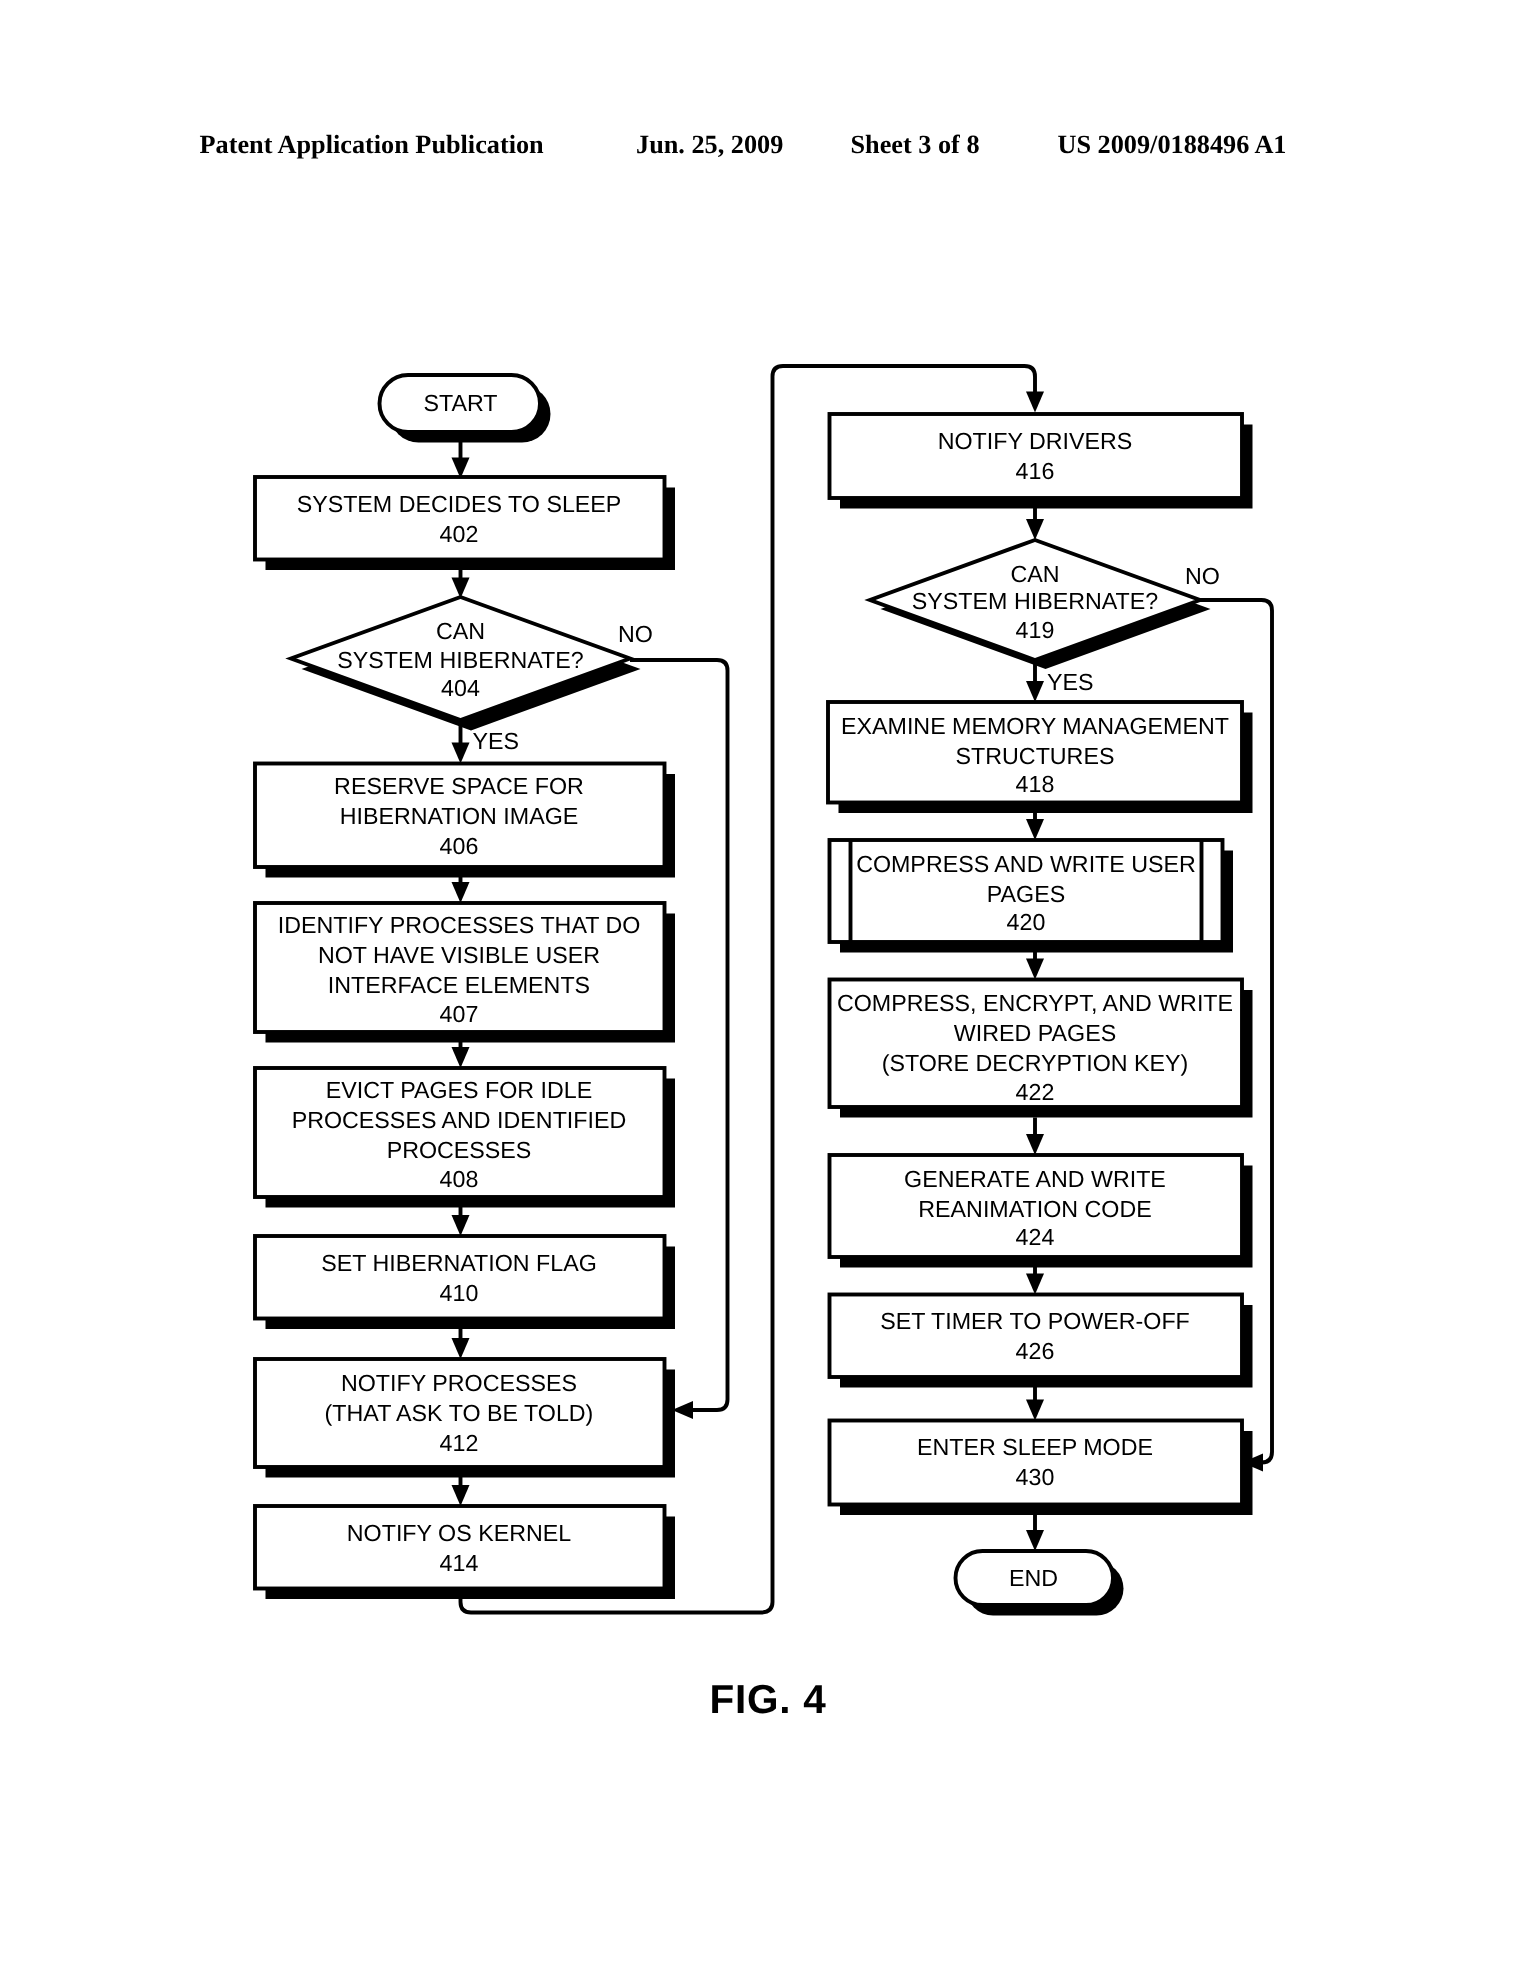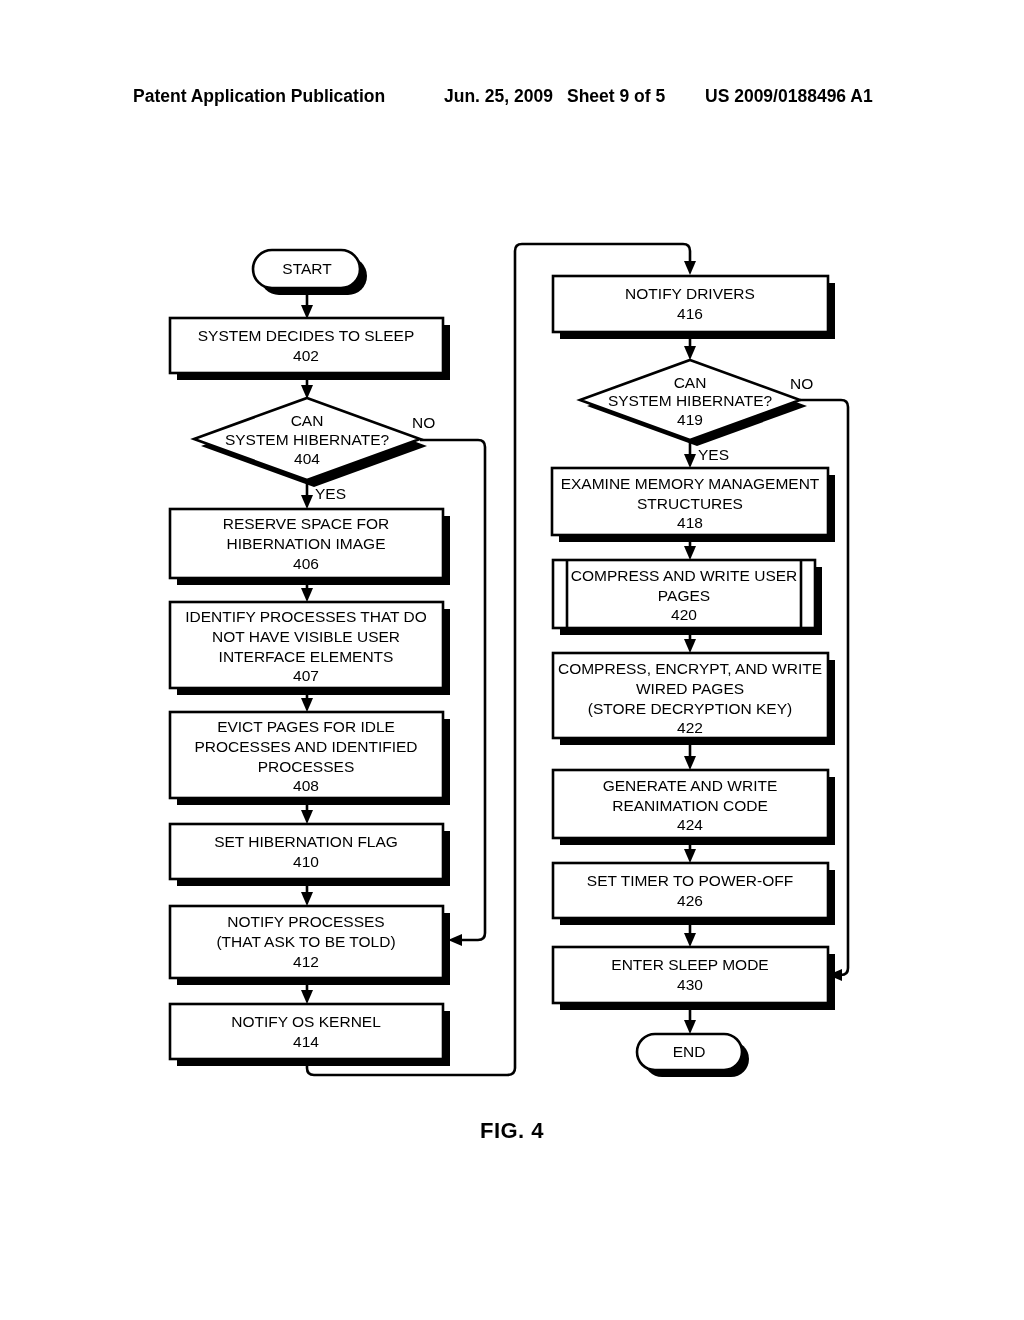--- a/index.html
+++ b/index.html
@@ -22,45 +22,45 @@
     height: 1320px;
     background: #fff;
   }
   
   .pat-header {
     position: absolute;
     left: 0;
     top: 86px;
     width: 1024px;
     height: 26px;
-    font-family: Liberation Sans, sans-serif;
+    font-family: Liberation Serif, serif;
     font-weight: bold;
     font-size: 17.5px;
     letter-spacing: 0px;
     white-space: nowrap;
   }
   .pat-header span {
     position: absolute;
     top: 0;
   }
   .hdr-pub   { left: 133px; }
-  .hdr-date  { left: 444px; }
+  .hdr-date  { left: 424px; }
   .hdr-sheet { left: 567px; }
   .hdr-num   { left: 705px; }
 
   
   .fig-caption {
     position: absolute;
     left: 0;
     top: 1118px;
     width: 1024px;
     text-align: center;
     font-family: "Liberation Sans", sans-serif;
     font-weight: bold;
-    font-size: 22px;
+    font-size: 27px;
     letter-spacing: 0.5px;
   }
 
   
   #flow {
     position: absolute;
     left: 0;
     top: 0;
     width: 1024px;
     height: 1320px;
@@ -110,21 +110,21 @@
   }
 </style>
 </head>
 <body>
 
 <div id="page">
 
   <div class="pat-header">
     <span class="hdr-pub">Patent Application Publication</span>
     <span class="hdr-date">Jun. 25, 2009</span>
-    <span class="hdr-sheet">Sheet 9 of 5</span>
+    <span class="hdr-sheet">Sheet 3 of 8</span>
     <span class="hdr-num">US 2009/0188496 A1</span>
   </div>
 
   <svg id="flow" viewBox="0 0 1024 1320" xmlns="http://www.w3.org/2000/svg">
 
     <g>
 
       <path class="conn" d="M307,288 L307,311"></path>
       <polygon class="arrowhead" points="307,319 301,305 313,305"></polygon>
 

